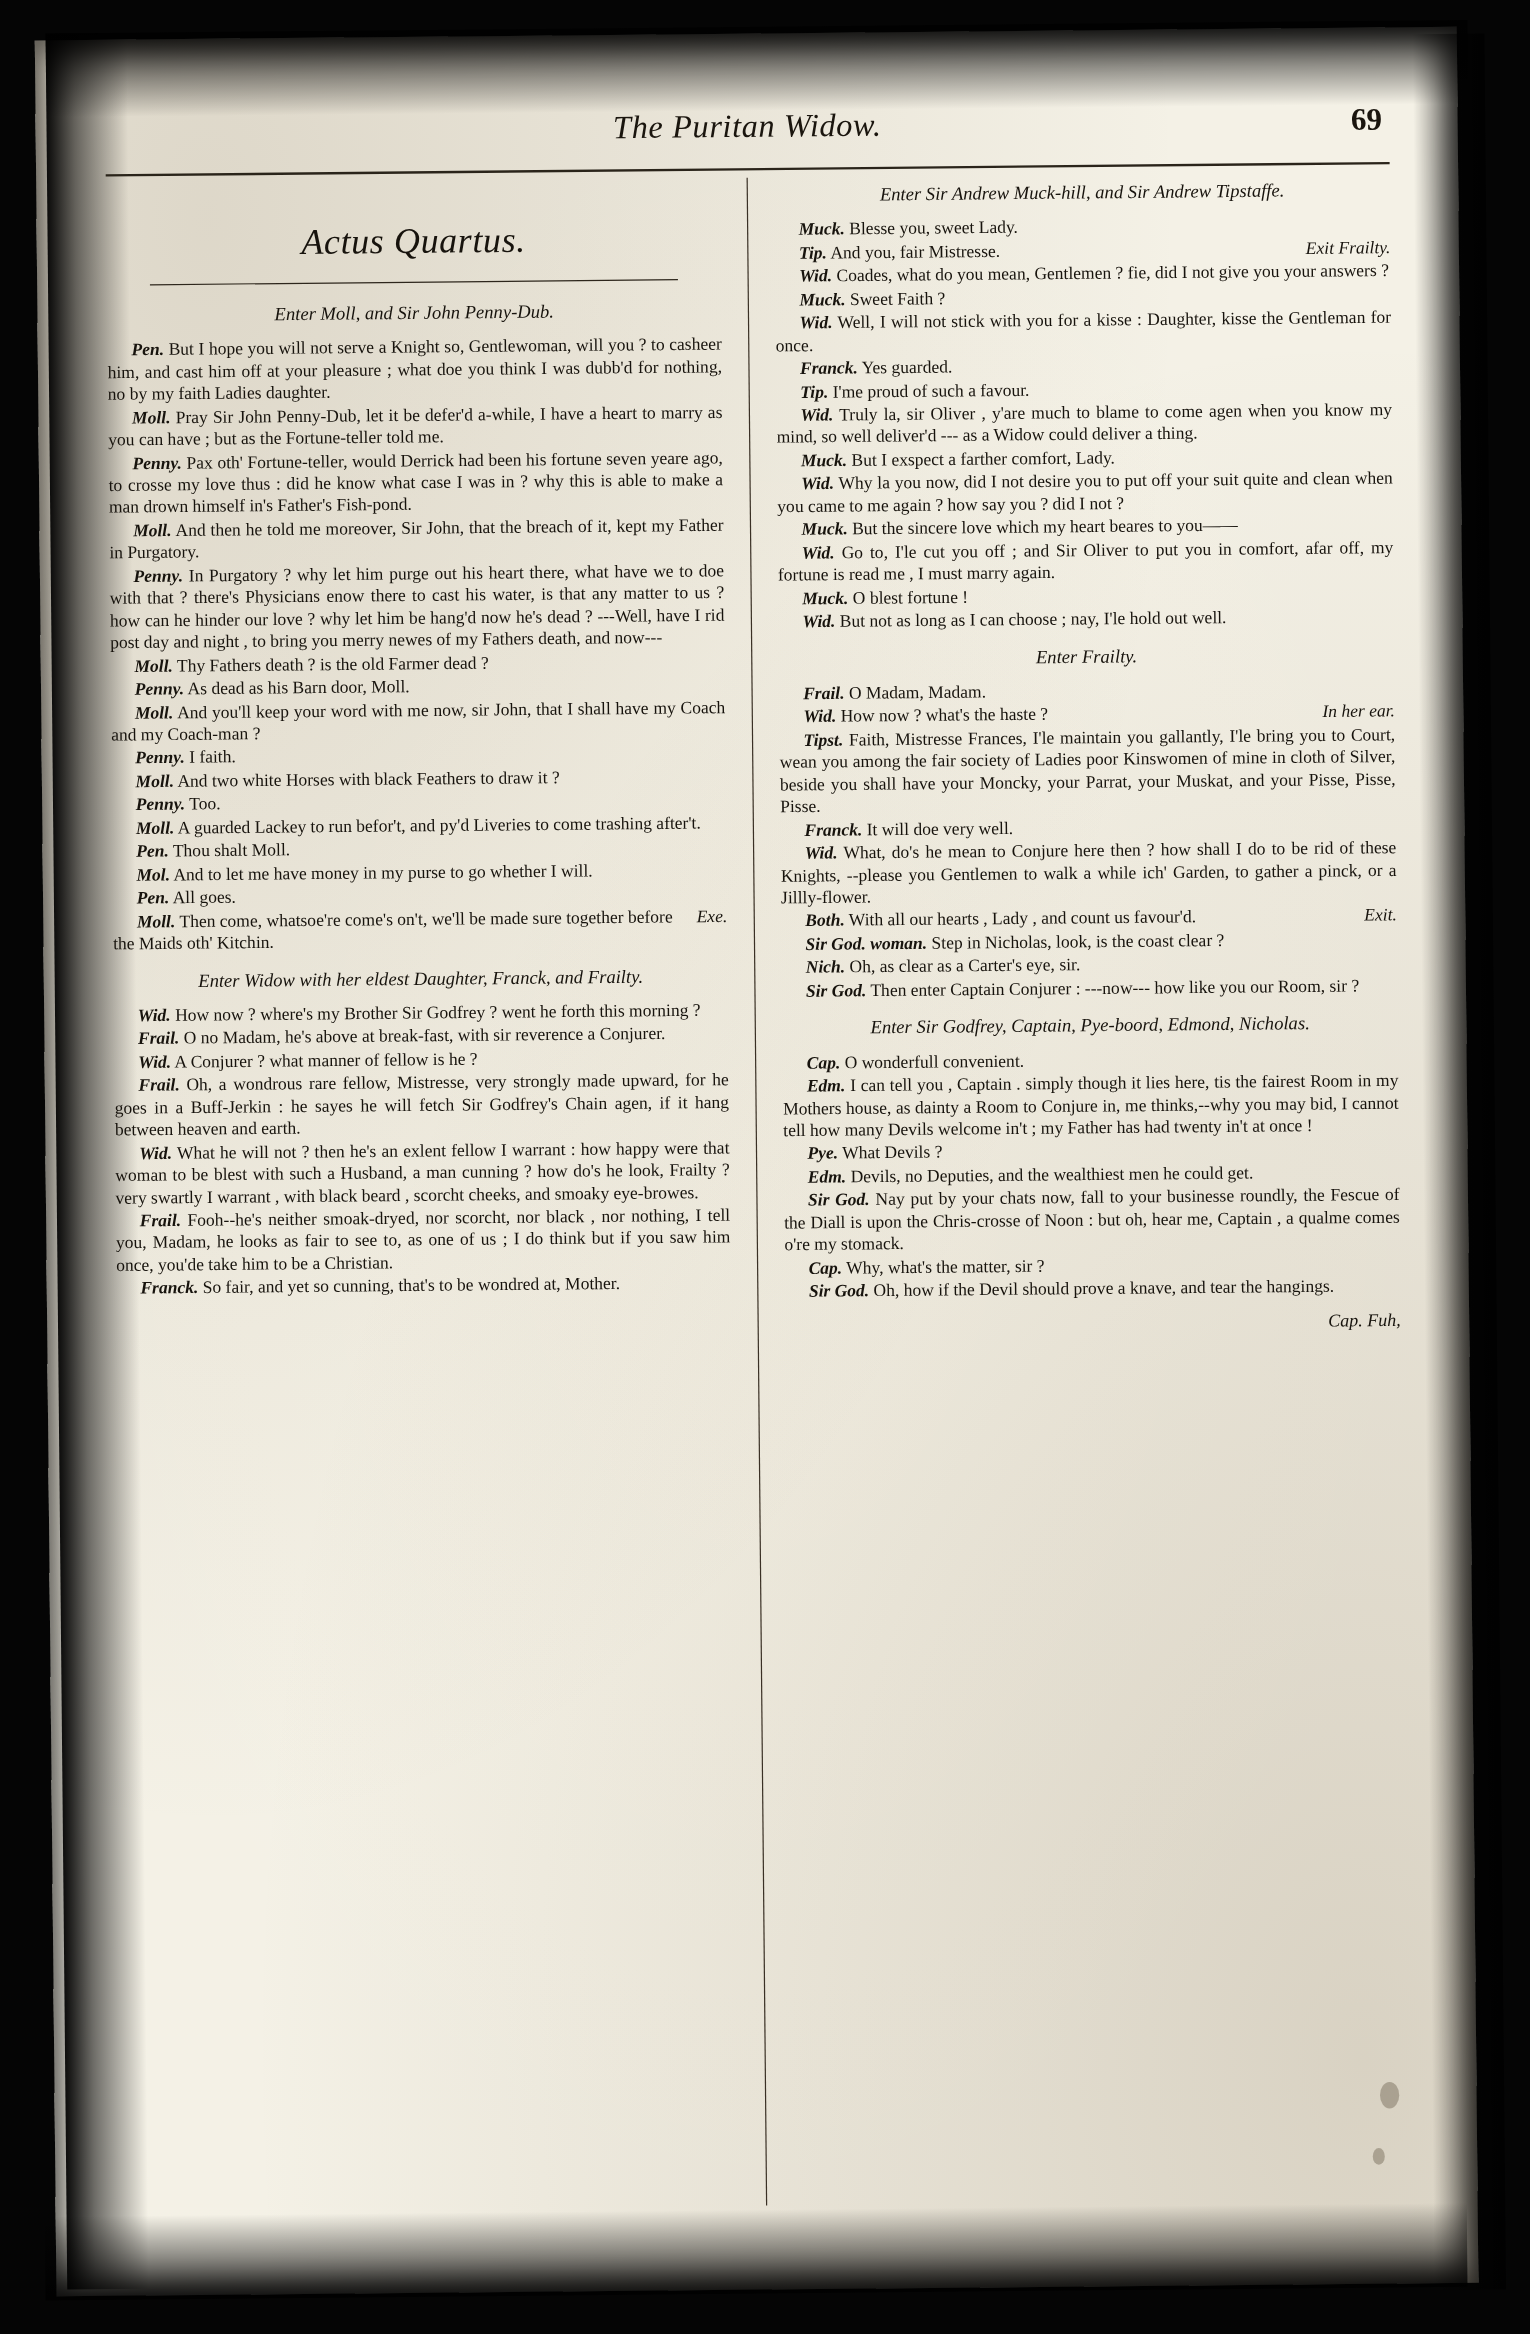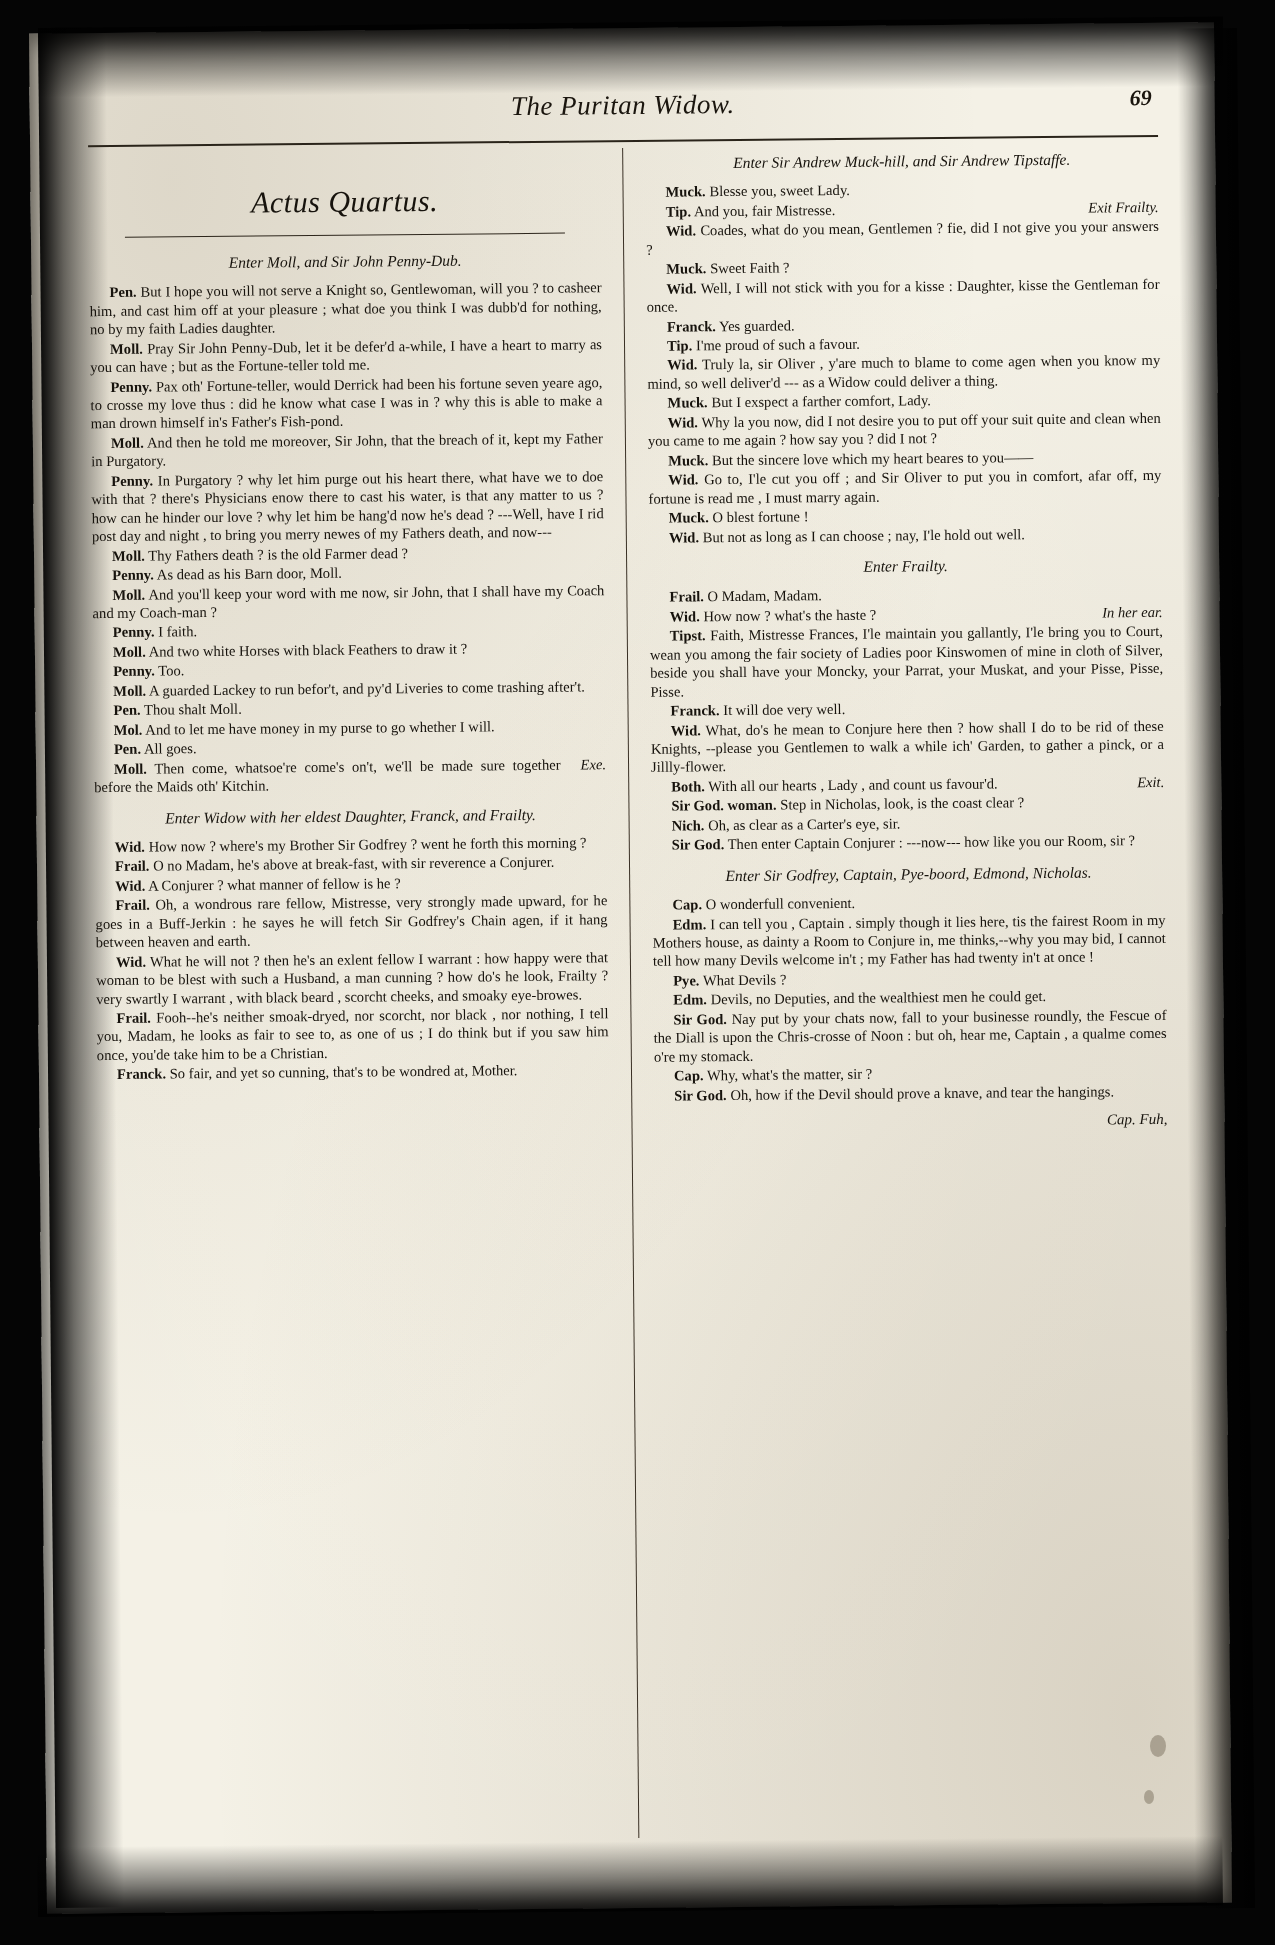--- a/index.html
+++ b/index.html
@@ -100,24 +100,23 @@
     font-family: "Liberation Serif", serif;
     font-style: italic;
     font-size: 27px;
     letter-spacing: 0.5px;
     color: #1a150e;
   }
   .folio {
     position: absolute;
     right: 6px;
     top: 2px;
-    font-size: 22px;
+    font-size: 26px;
     font-weight: bold;
     color: #1a150e;
-    font-style: italic;
   }
 
   .columns {
     position: relative;
     display: flex;
     gap: 0;
     height: 1690px;
   }
   .col {
     position: relative;
@@ -149,20 +148,21 @@
     font-size: 15.5px;
     margin: 12px 0 10px 0;
     line-height: 1.25;
   }
   p.line {
     margin: 0 0 1px 0;
     text-indent: 20px;
     text-align: justify;
   }
   .sp {
+    font-style: italic;
     font-weight: bold;
   }
   .catch {
     text-align: right;
     font-style: italic;
     font-size: 15px;
     margin-top: 10px;
   }
   .inline-dir {
     float: right;

